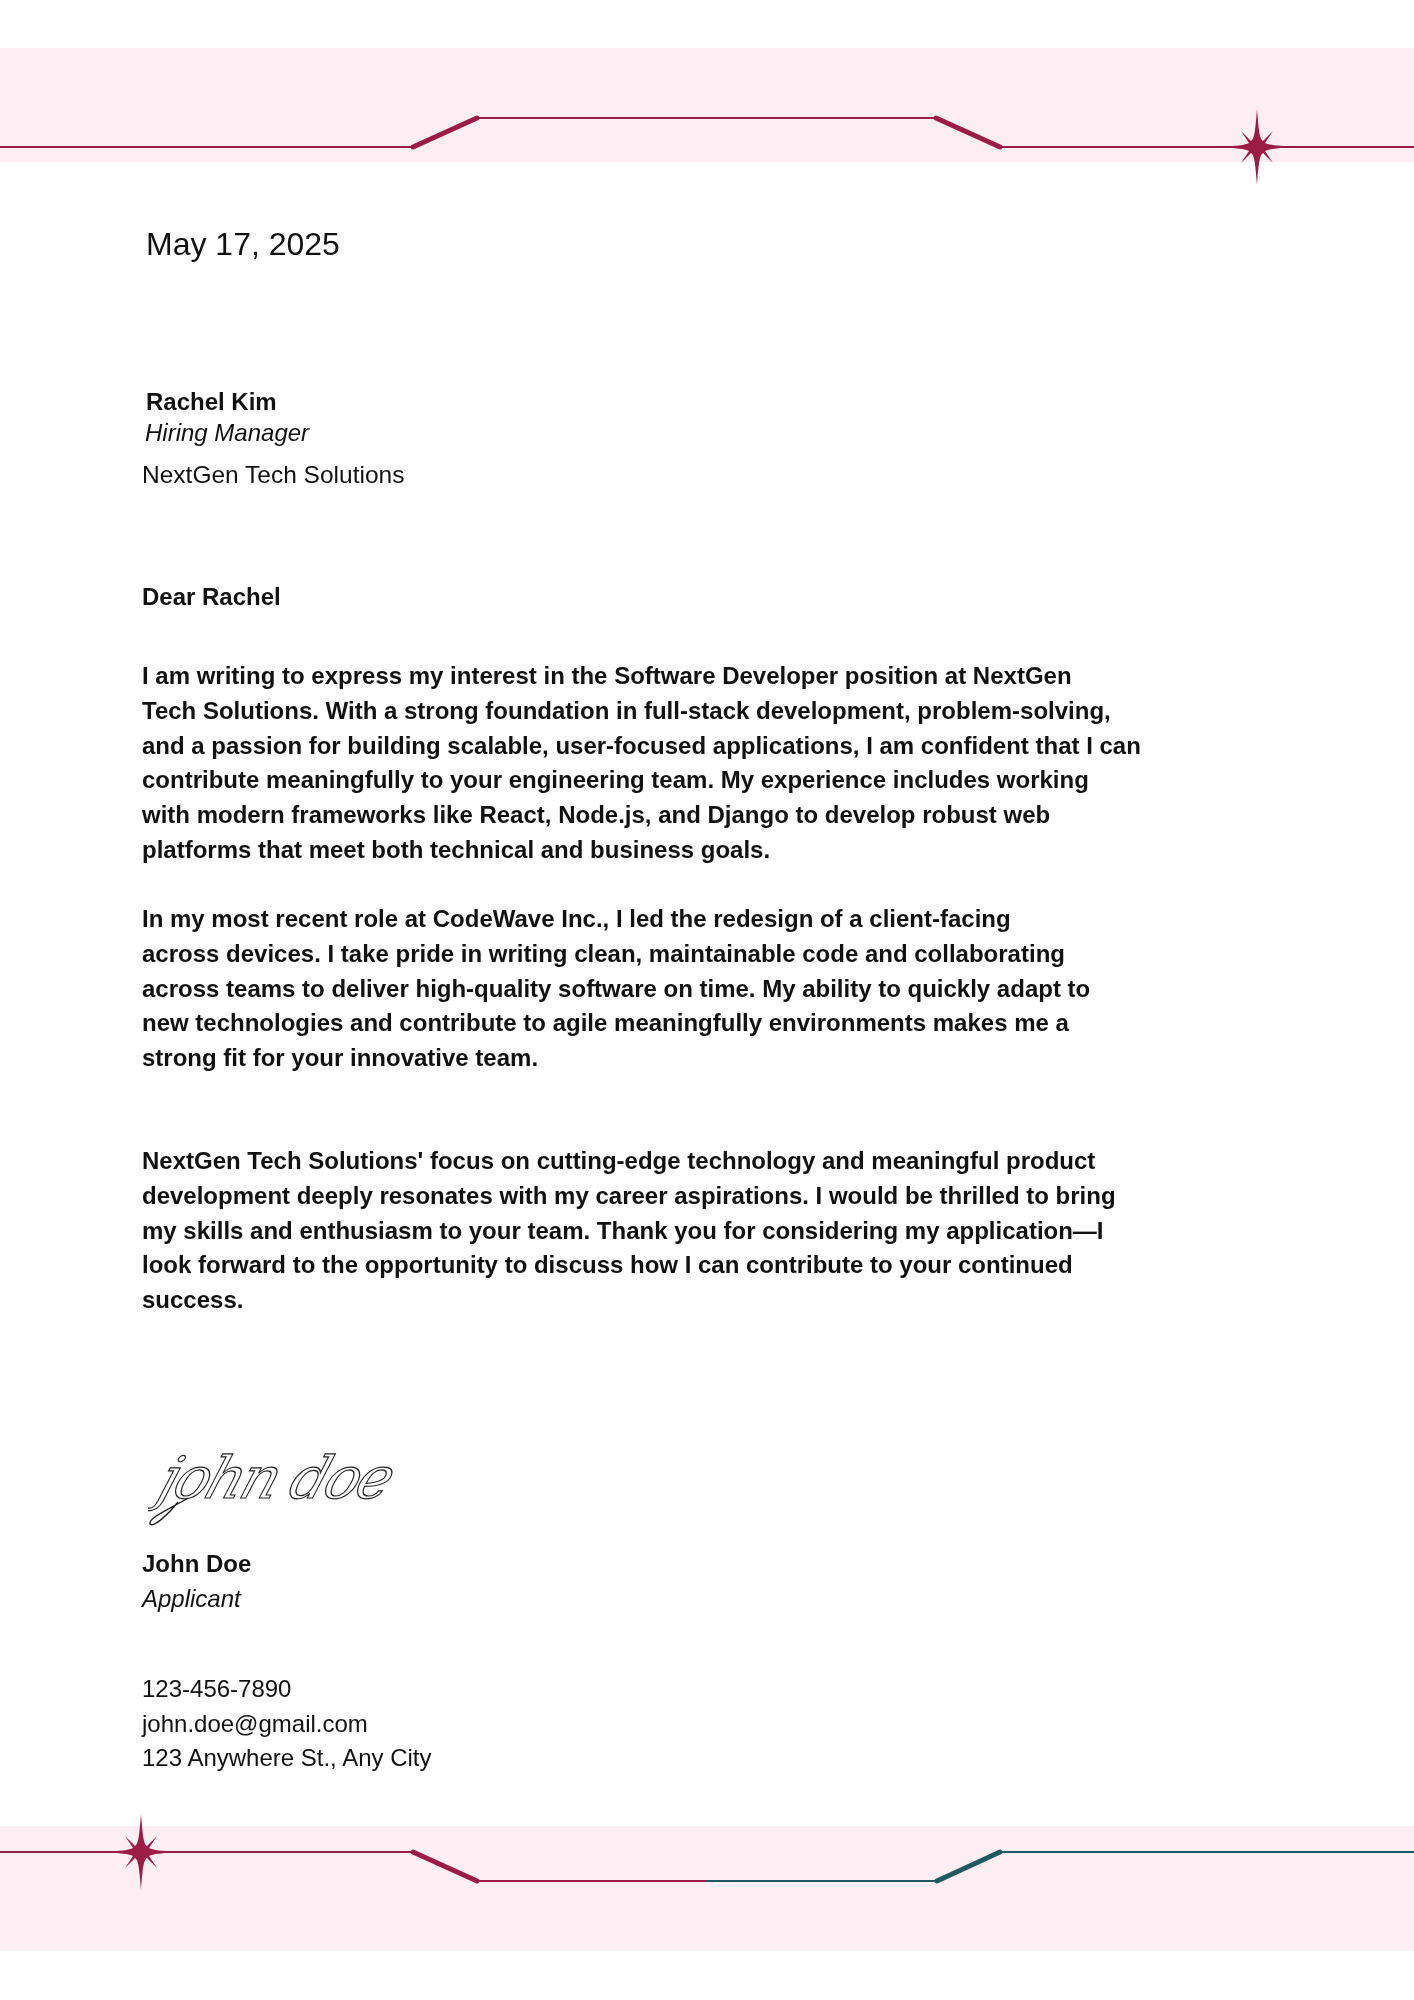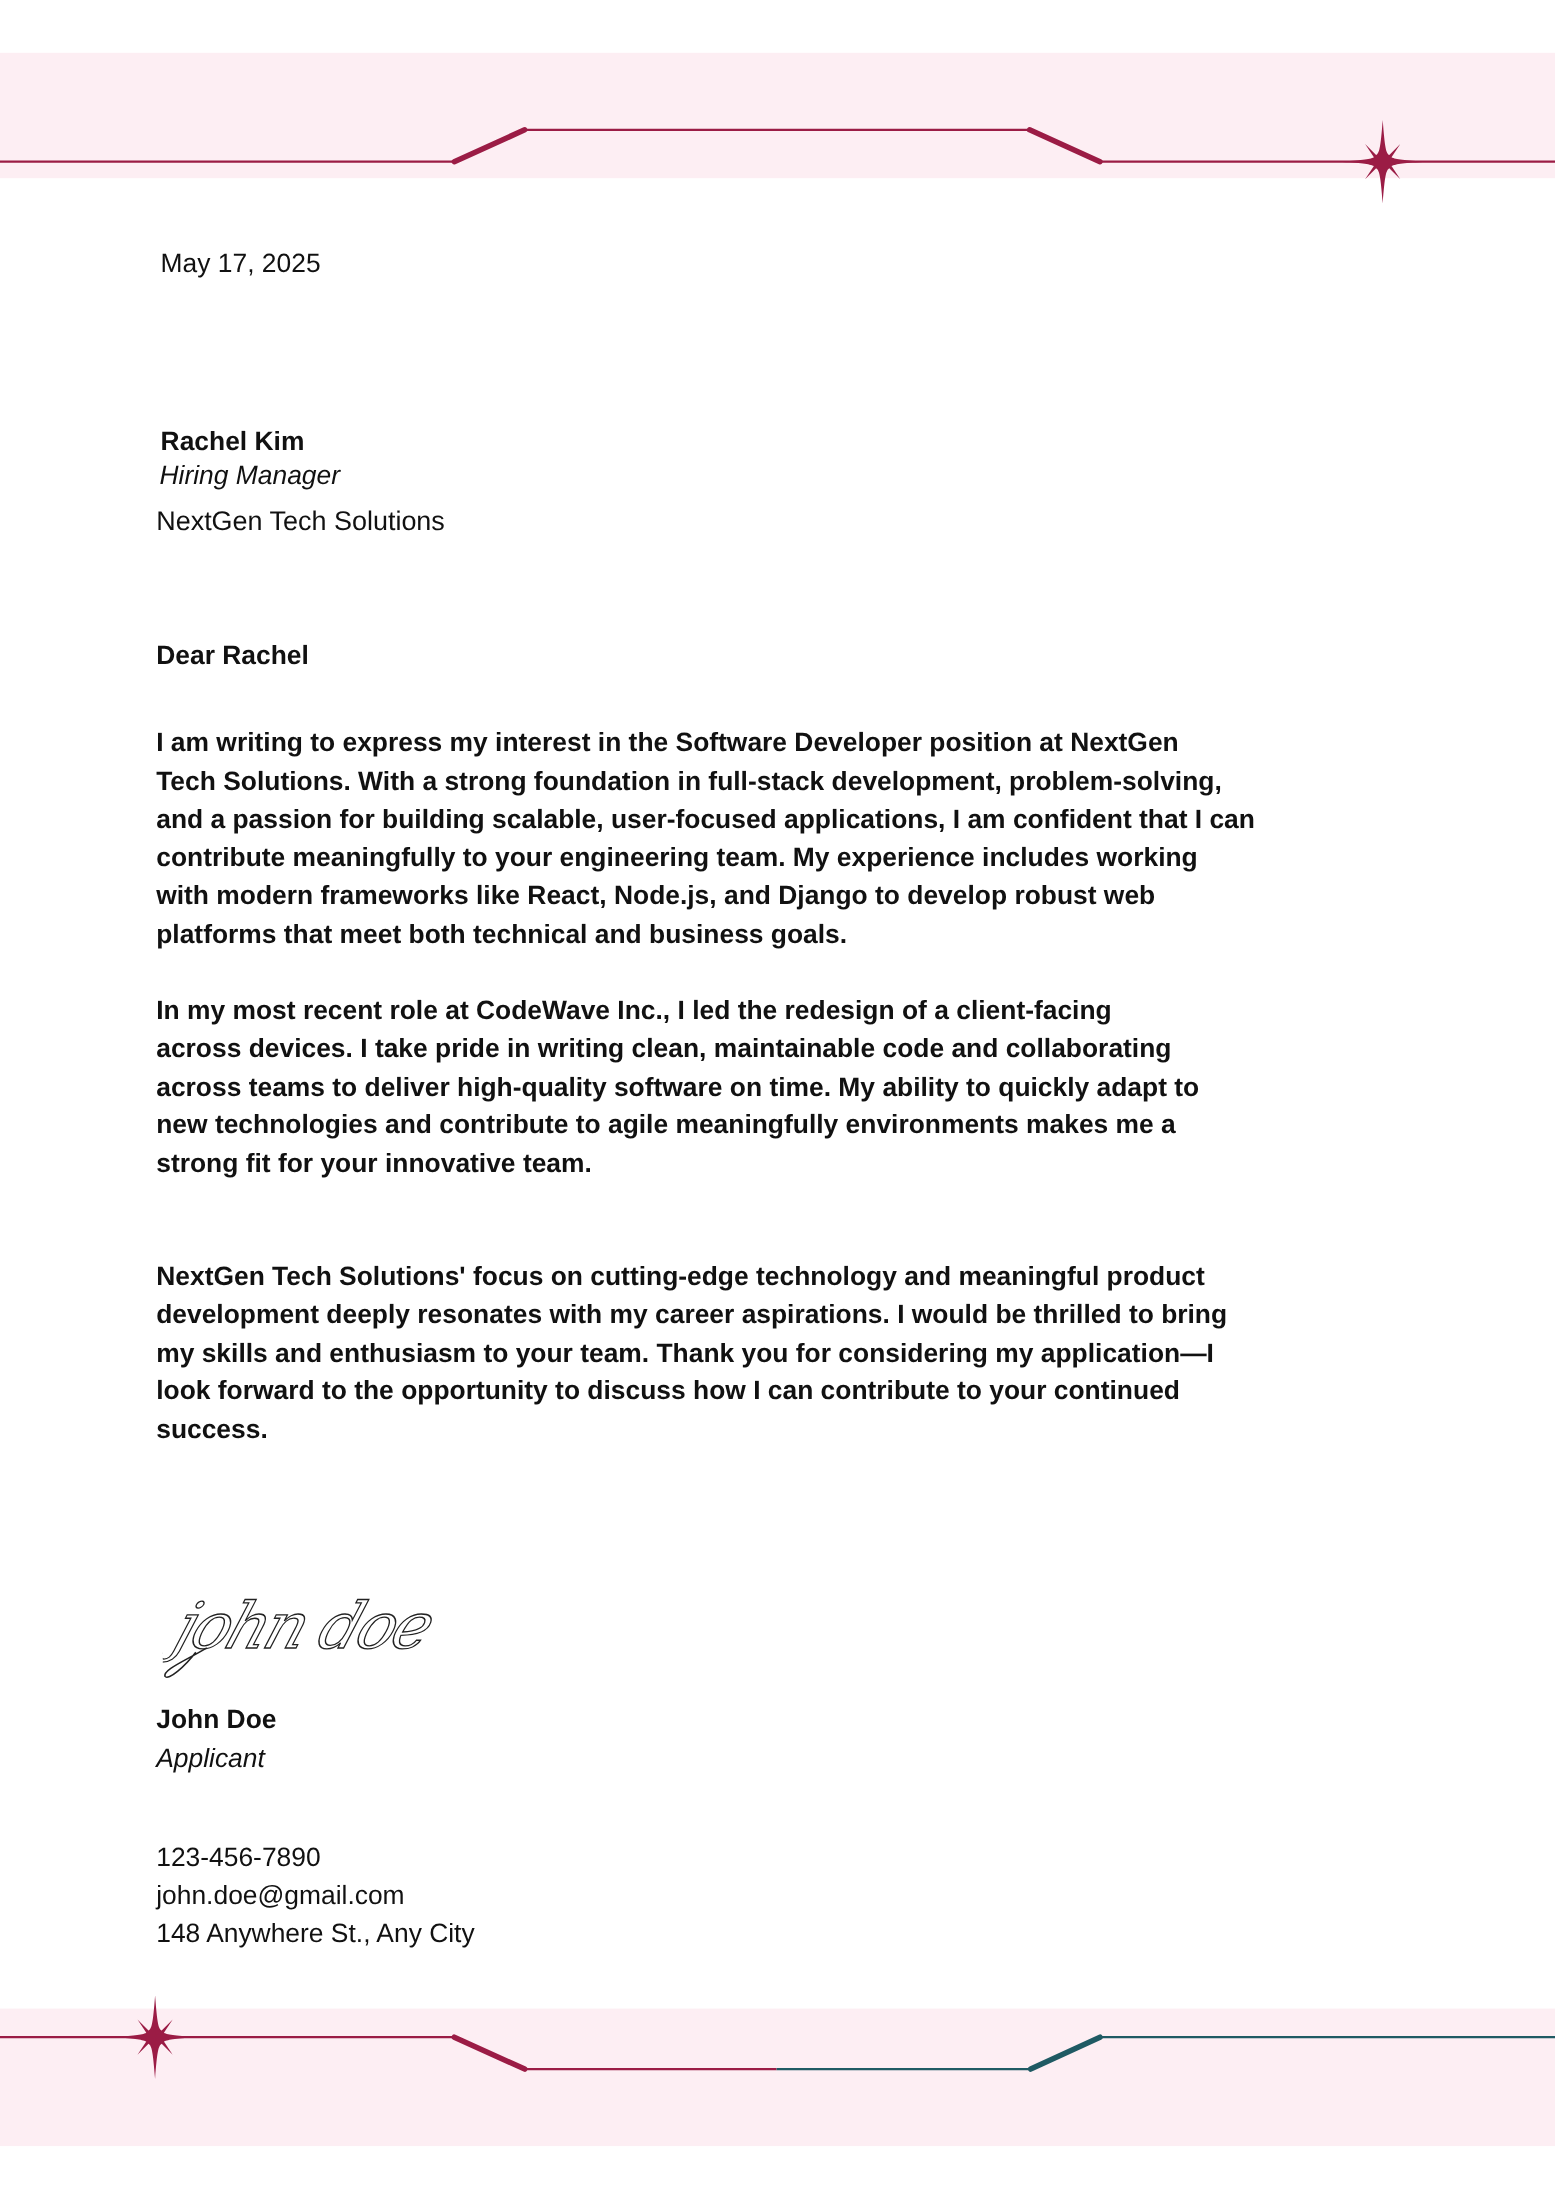--- a/index.html
+++ b/index.html
@@ -3,21 +3,21 @@
 <meta charset="utf-8">
 <style>
   html, body { margin: 0; padding: 0; background: #ffffff; }
   body { width: 1414px; height: 2000px; position: relative; overflow: hidden;
          font-family: "Liberation Sans", "DejaVu Sans", sans-serif; color: #111111; }
   .band { position: absolute; left: 0; width: 1414px; background: #fdeef3; }
   .band-top { top: 48px; height: 114px; }
   .band-bottom { top: 1826px; height: 125px; }
   .deco { position: absolute; left: 0; top: 0; width: 1414px; height: 2000px; pointer-events: none; }
   .txt { position: absolute; left: 142px; margin: 0; white-space: nowrap; }
-  .date { top: 226px; left: 146px; font-size: 24px; text-align: center; }
+  .date { top: 226px; left: 146px; font-size: 32px; text-align: center; }
   .recip-name { top: 388px; left: 146px; font-size: 24px; font-weight: bold; }
   .recip-title { top: 419px; left: 145px; font-size: 24px; font-style: italic; }
   .recip-company { top: 461px; font-size: 24.5px; }
   .salutation { top: 583px; font-size: 24px; font-weight: bold; }
   .para { position: absolute; left: 142px; width: 1120px; margin: 0; font-size: 24px; line-height: 34.8px; }
   .p1 { top: 659px; }
   .p2 { top: 902px; }
   .p3 { top: 1144px; }
   .p1 span, .p2 span, .p3 span { display: block; white-space: nowrap; font-weight: bold; }
   .signature { position: absolute; left: 148px; top: 1440px; width: 280px; height: 90px; }
@@ -94,14 +94,14 @@
   <text x="6" y="58" font-family="'DejaVu Serif', serif" font-style="italic" font-size="58" fill="none" stroke="#222222" stroke-width="1.2" transform="skewX(-18) translate(20,0)" letter-spacing="-3">john doe</text>
   <path d="M30,62 C20,75 5,88 2,84 C0,78 20,70 40,58" fill="none" stroke="#222222" stroke-width="1.4"></path>
 </svg>
 
 <p class="txt sig-name">John Doe</p>
 <p class="txt sig-title">Applicant</p>
 
 <p class="txt contact">
   <span>123-456-7890</span>
   <span>john.doe@gmail.com</span>
-  <span>148 Anywhere St., Any City</span>
+  <span>123 Anywhere St., Any City</span>
 </p>
 
 </body></html>

